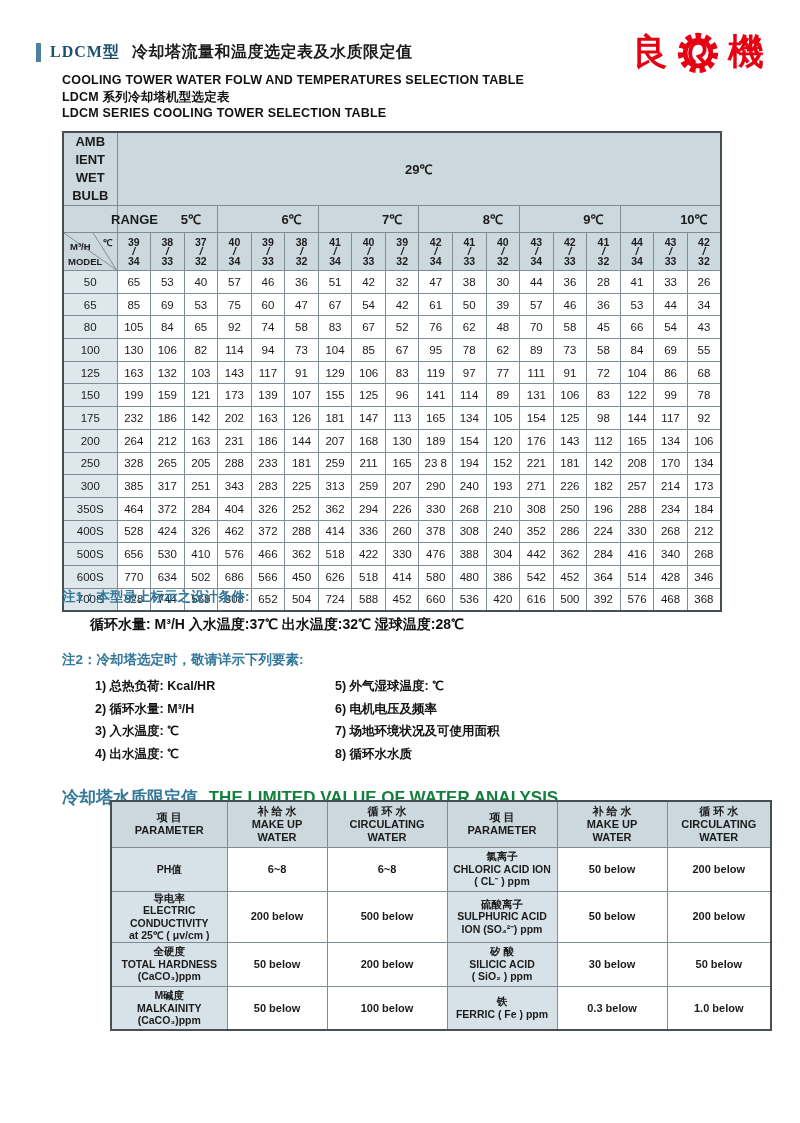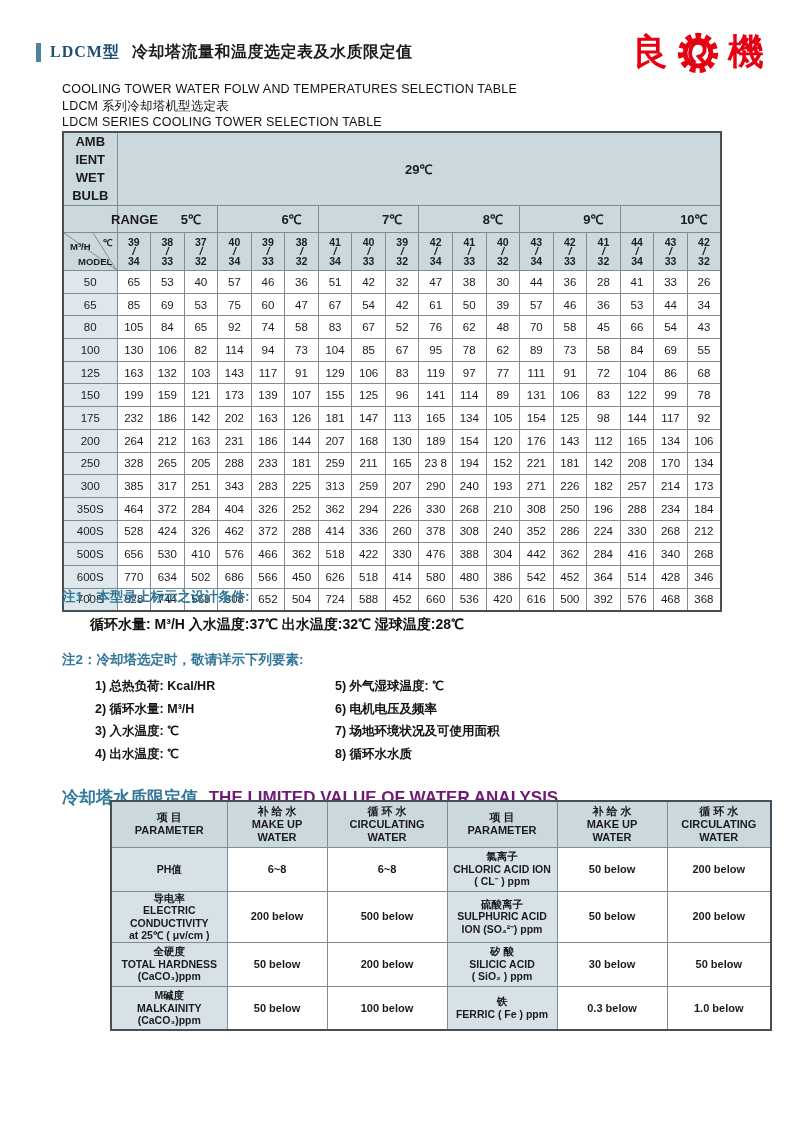--- a/index.html
+++ b/index.html
@@ -10,58 +10,58 @@
   .doc-header { position:absolute; top:42px; left:36px; display:flex; align-items:center; }
   .accent-bar { width:5px; height:19px; background:#4e81a0; margin-right:9px; }
   .series-tag { font-family:"Liberation Serif", serif; font-weight:bold; font-size:16px; color:#1c4f70; letter-spacing:1px; }
   .title-zh { font-size:16px; font-weight:bold; color:#1b1b1b; margin-left:12px; letter-spacing:0.5px; }
 
   .brand-logo { position:absolute; top:28px; right:36px; display:flex; align-items:center; gap:8px;
                 color:#e60012; font-size:36px; font-weight:bold; }
   .brand-logo svg { display:block; }
 
   
-  .subtitles { position:absolute; top:81px; left:62px; font-size:12.5px; font-weight:normal; color:#111; line-height:16.5px; letter-spacing:0.2px; }
+  .subtitles { position:absolute; top:72px; left:62px; font-size:12.5px; font-weight:bold; color:#111; line-height:16.5px; letter-spacing:0.2px; }
 
   
   .sel-wrap { position:absolute; top:131px; left:62px; }
   table { border-collapse:collapse; table-layout:fixed; }
   #sel-table { width:660px; border:2px solid #454f54; }
   #sel-table th, #sel-table td { border:1px solid #7e8d94; text-align:center; vertical-align:middle; color:#1b1b1b; }
   #sel-table thead th { background:#cbd8de; font-weight:bold; }
   .amb-cell { font-size:11px; line-height:18px; }
   .amb-row th { height:28px; font-size:13px; }
   .range-row th { height:27px; font-size:13px;padding-left:47px; }
   .pair-row th { height:38px; }
   .pair-cell div { font-size:10.5px; line-height:10px; font-weight:bold; }
   .pair-cell .slash { font-style:italic; line-height:9px; }
   .corner-cell { position:relative; padding:0; }
   .corner-cell svg { position:absolute; top:0; left:0; width:100%; height:100%; }
   .corner-lbl { position:absolute; font-size:9.5px; font-weight:bold; color:#1b1b1b; }
   .lbl-flow { top:8px; left:6px; }
   .lbl-temp { top:3px; right:4px; }
-  .lbl-model { bottom:3px; left:14px; }
+  .lbl-model { bottom:3px; left:4px; }
   #sel-table tbody td { height:22.7px; font-size:11.5px; background:#ffffff; }
   #sel-table tbody td.model-cell { background:#dde7ec; font-size:11.5px; }
 
   
   .note1 { position:absolute; top:588px; left:62px; }
   .note2 { position:absolute; top:651px; left:62px; }
   .note-title { color:#33789b; font-weight:bold; font-size:13.5px; }
   .note-body { margin-top:10px; margin-left:28px; font-weight:bold; font-size:14px; color:#111; }
   .note-list { position:absolute; top:678px; left:95px; width:620px; }
   .note-col { position:absolute; top:0; font-weight:bold; font-size:12.5px; color:#111; }
   .note-col div { height:22.5px; }
   .col-left { left:0; }
   .col-right { left:240px; }
 
   
   .sec-title { position:absolute; top:786px; left:62px; font-size:17px; font-weight:bold; }
   .sec-title .zh { color:#33789b; }
-  .sec-title .en { color:#701a75; margin-left:6px; font-weight:600; }
+  .sec-title .en { color:#15803d; margin-left:6px; font-weight:600; }
 
   .water-wrap { position:absolute; top:800px; left:62px;margin-left:48px; }
   #water-table { width:660px; border:2px solid #454f54; }
   #water-table th, #water-table td { border:1px solid #7e8d94; text-align:center; vertical-align:middle; }
   #water-table th { background:#cbd8de; height:46px; }
   #water-table th div { font-size:11px; font-weight:bold; line-height:13px; color:#1b1b1b; }
   #water-table td { height:44px; background:#ffffff; }
   #water-table td.param-cell { background:#d7e2e8; }
   #water-table td div { font-size:10.5px; font-weight:bold; line-height:12.5px; color:#1b1b1b; }
   #water-table td.value-cell div { font-size:11px; font-weight:600; }

